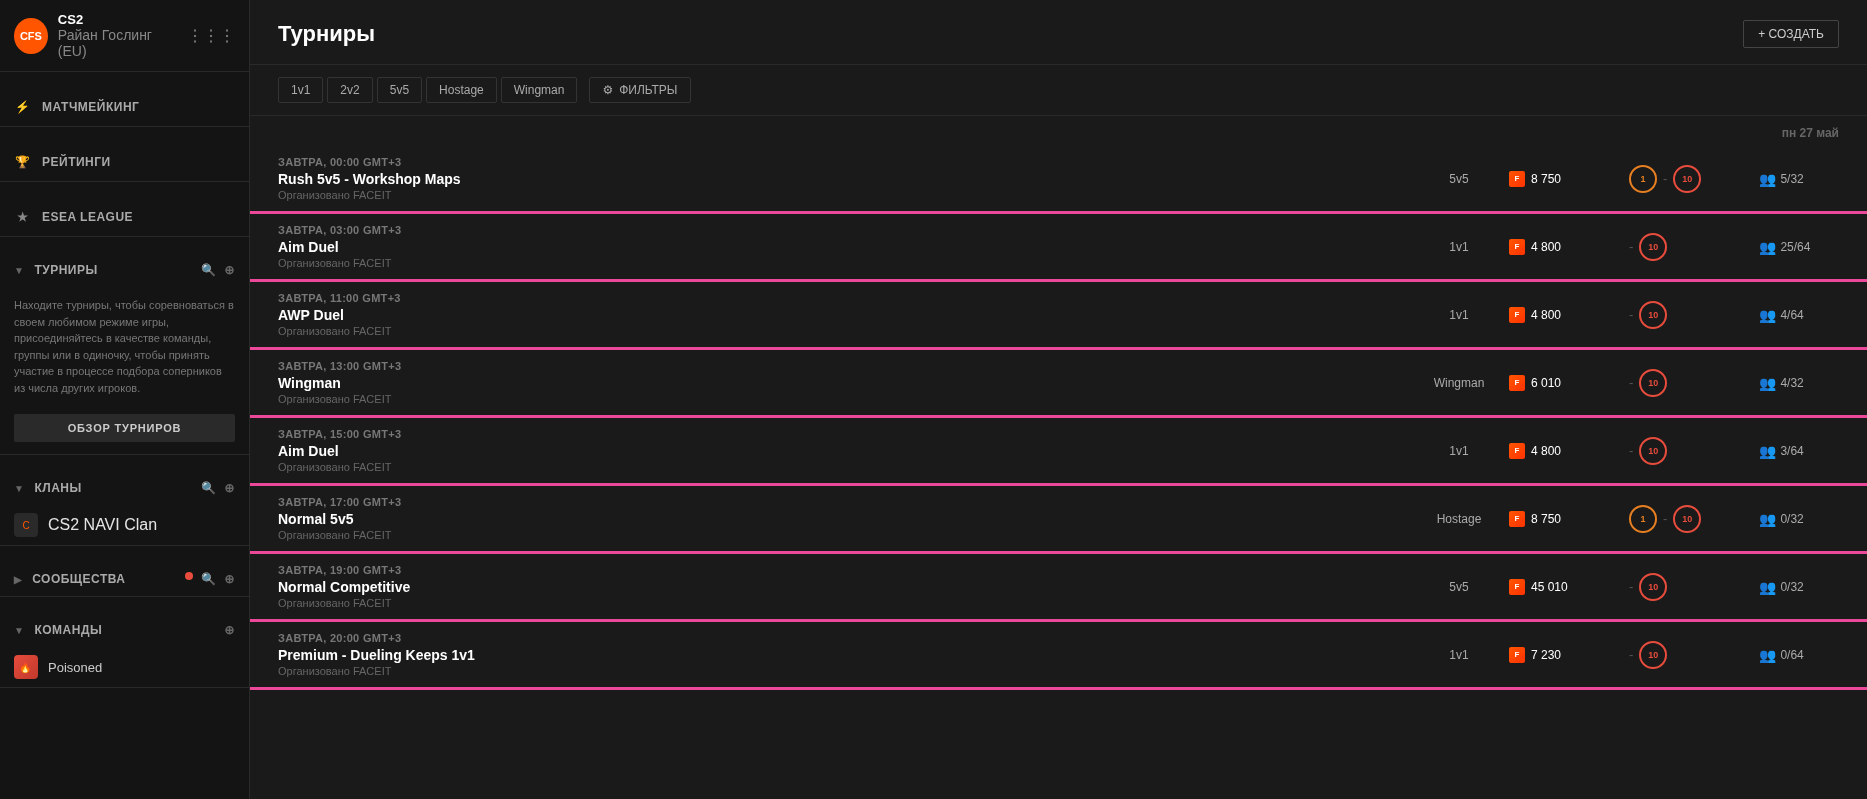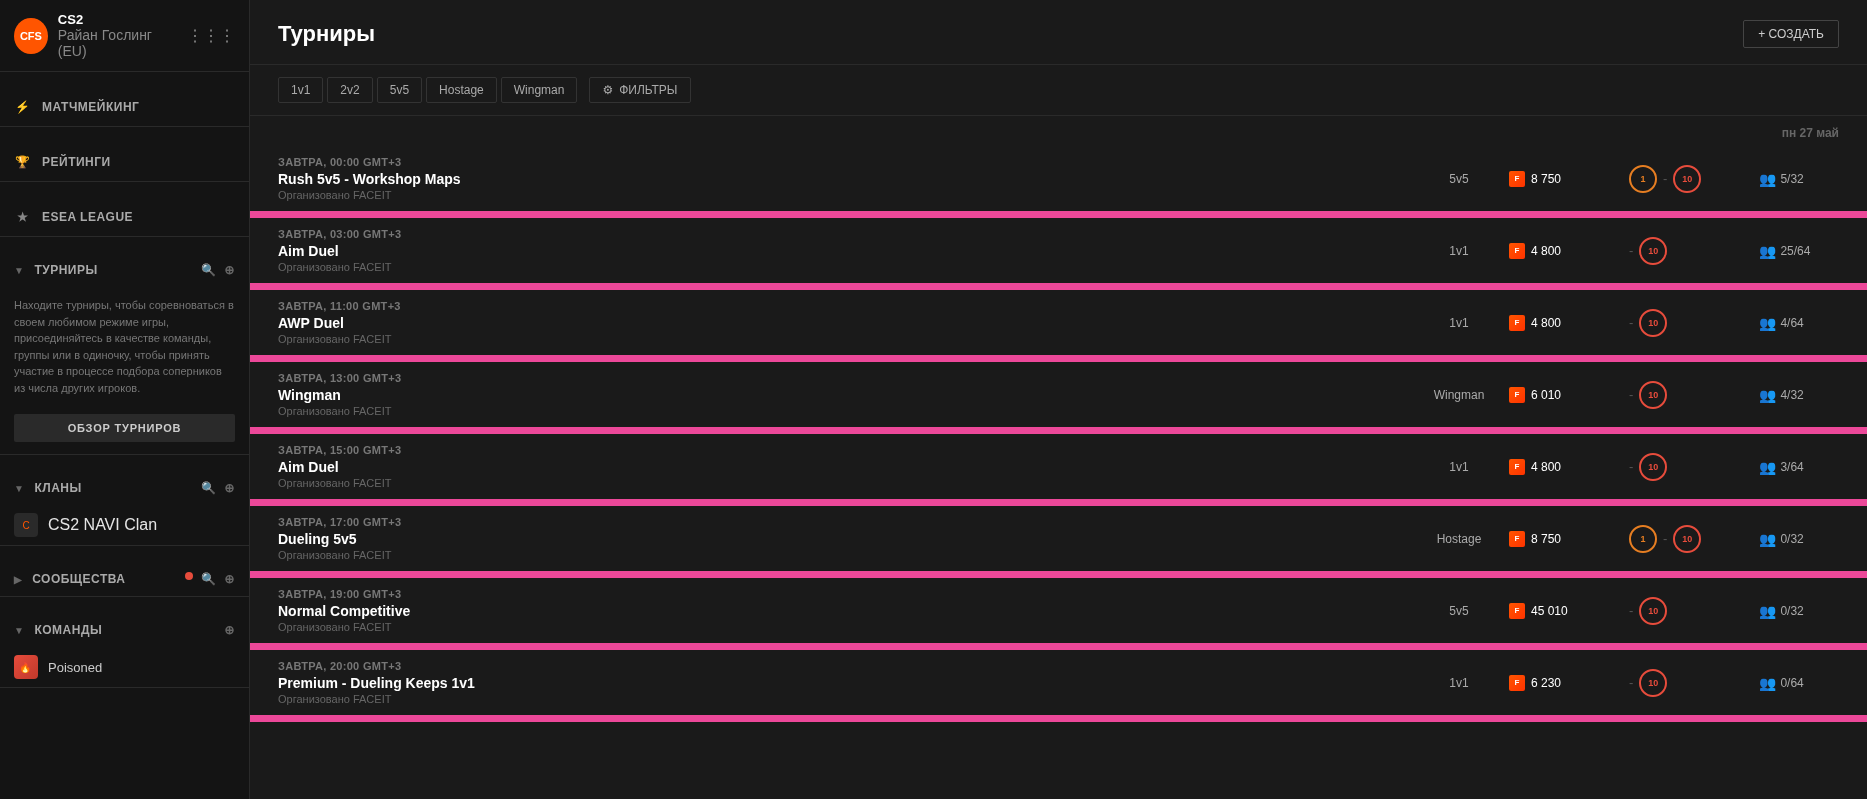--- a/index.html
+++ b/index.html
@@ -269,21 +269,21 @@
       font-size: 12px;
       font-weight: 600;
       text-transform: lowercase;
       text-align: right;
     }
 
     .tournament-row {
       display: flex;
       align-items: center;
       padding: 10px 28px;
-      border-bottom: 7px solid #ec4899;
+      border-bottom: 3px solid #ec4899;
       cursor: pointer;
       min-height: 60px;
     }
 
     .tournament-info {
       flex: 1;
     }
 
     .tournament-time {
       color: #777;
@@ -593,21 +593,21 @@
       <div class="elo-max">10</div>
     </div>
     <div class="tournament-players">
       <span class="players-icon">👥</span>
       <span>3/64</span>
     </div>
   </div>
       <div class="tournament-row">
     <div class="tournament-info">
       <div class="tournament-time">ЗАВТРА, 17:00 GMT+3</div>
-      <div class="tournament-name">Dueling 5v5</div>
+      <div class="tournament-name">Normal 5v5</div>
       <div class="tournament-organizer">Организовано FACEIT</div>
     </div>
     <div class="tournament-mode">Hostage</div>
     <div class="tournament-prize">
       <div class="faceit-points-icon">F</div>
       <span>8 750</span>
     </div>
     <div class="tournament-elo">
       <div class="elo-indicator">1</div>
           <span style="color:#555">-</span>
@@ -640,21 +640,21 @@
   </div>
       <div class="tournament-row">
     <div class="tournament-info">
       <div class="tournament-time">ЗАВТРА, 20:00 GMT+3</div>
       <div class="tournament-name">Premium - Dueling Keeps 1v1</div>
       <div class="tournament-organizer">Организовано FACEIT</div>
     </div>
     <div class="tournament-mode">1v1</div>
     <div class="tournament-prize">
       <div class="faceit-points-icon">F</div>
-      <span>6 230</span>
+      <span>7 230</span>
     </div>
     <div class="tournament-elo">
       <span style="color:#555">-</span>
       <div class="elo-max">10</div>
     </div>
     <div class="tournament-players">
       <span class="players-icon">👥</span>
       <span>0/64</span>
     </div>
   </div>

